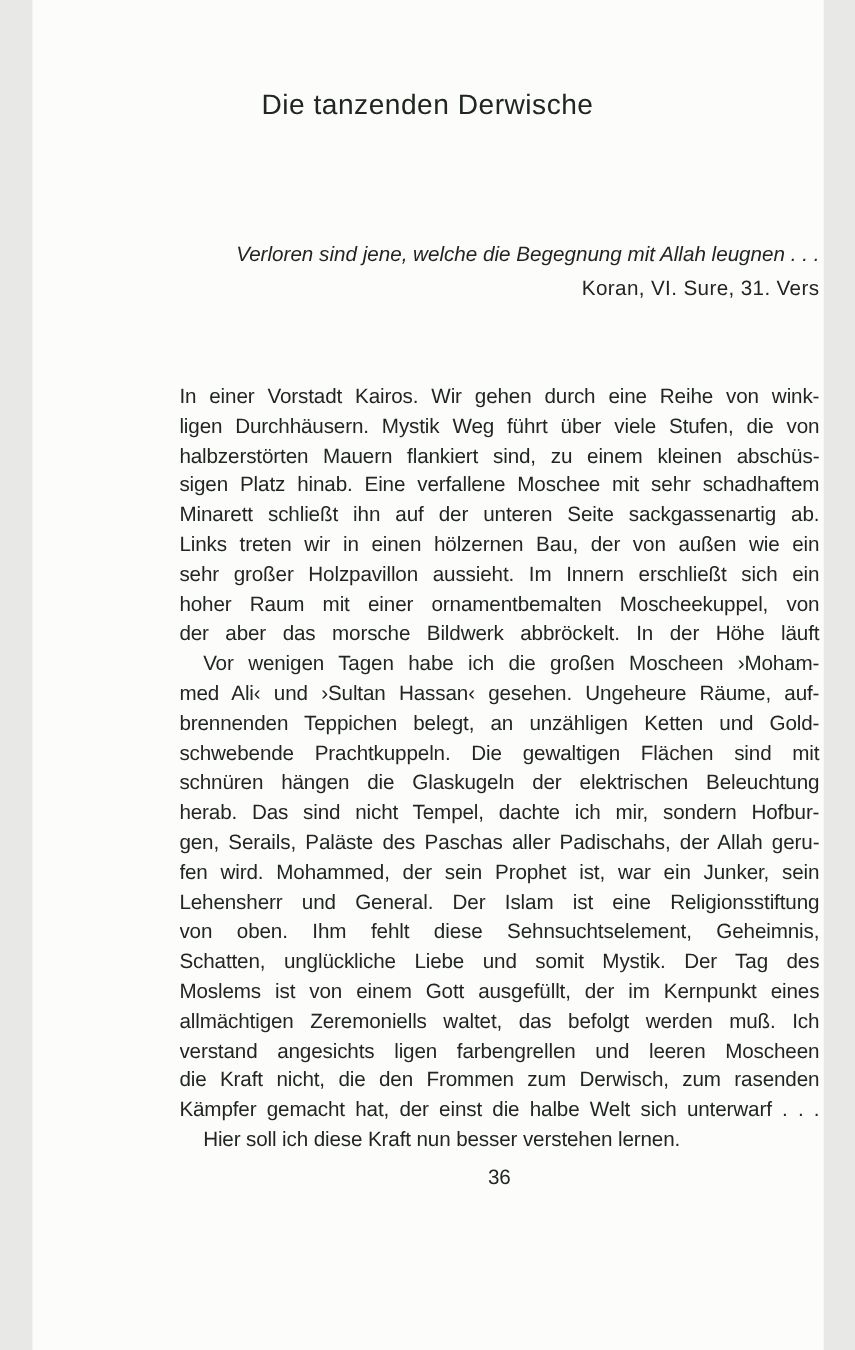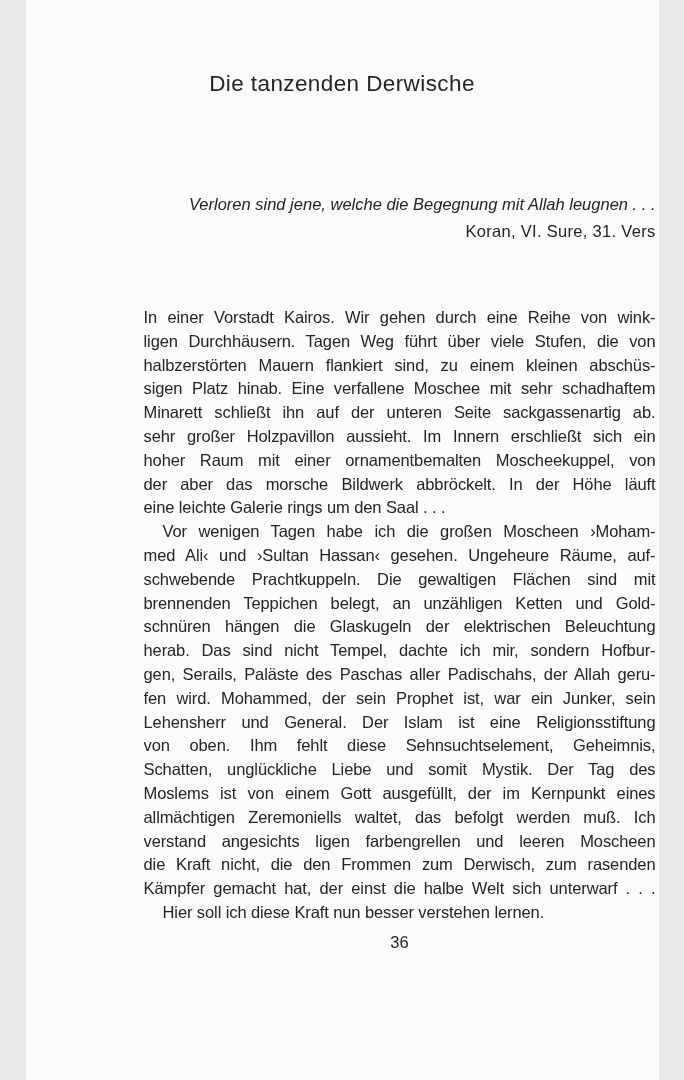--- a/index.html
+++ b/index.html
@@ -84,32 +84,32 @@
 
   <h1 class="title">Die tanzenden Derwische</h1>
 
   <div class="epigraph">
     <div class="quote">Verloren sind jene, welche die Begegnung mit Allah leugnen . . .</div>
     <div class="source">Koran, VI. Sure, 31. Vers</div>
   </div>
 
   <div class="body-text">
       <div class="line">In einer Vorstadt Kairos. Wir gehen durch eine Reihe von wink-</div>
-      <div class="line">ligen Durchhäusern. Tagen Weg führt über viele Stufen, die von</div>
+      <div class="line">ligen Durchhäusern. Mystik Weg führt über viele Stufen, die von</div>
       <div class="line">halbzerstörten Mauern flankiert sind, zu einem kleinen abschüs-</div>
       <div class="line">sigen Platz hinab. Eine verfallene Moschee mit sehr schadhaftem</div>
       <div class="line">Minarett schließt ihn auf der unteren Seite sackgassenartig ab.</div>
+      <div class="line">Links treten wir in einen hölzernen Bau, der von außen wie ein</div>
       <div class="line">sehr großer Holzpavillon aussieht. Im Innern erschließt sich ein</div>
       <div class="line">hoher Raum mit einer ornamentbemalten Moscheekuppel, von</div>
       <div class="line">der aber das morsche Bildwerk abbröckelt. In der Höhe läuft</div>
-      <div class="line last">eine leichte Galerie rings um den Saal . . .</div>
       <div class="line indent">Vor wenigen Tagen habe ich die großen Moscheen ›Moham-</div>
       <div class="line">med Ali‹ und ›Sultan Hassan‹ gesehen. Ungeheure Räume, auf-</div>
+      <div class="line">brennenden Teppichen belegt, an unzähligen Ketten und Gold-</div>
       <div class="line">schwebende Prachtkuppeln. Die gewaltigen Flächen sind mit</div>
-      <div class="line">brennenden Teppichen belegt, an unzähligen Ketten und Gold-</div>
       <div class="line">schnüren hängen die Glaskugeln der elektrischen Beleuchtung</div>
       <div class="line">herab. Das sind nicht Tempel, dachte ich mir, sondern Hofbur-</div>
       <div class="line">gen, Serails, Paläste des Paschas aller Padischahs, der Allah geru-</div>
       <div class="line">fen wird. Mohammed, der sein Prophet ist, war ein Junker, sein</div>
       <div class="line">Lehensherr und General. Der Islam ist eine Religionsstiftung</div>
       <div class="line">von oben. Ihm fehlt diese Sehnsuchtselement, Geheimnis,</div>
       <div class="line">Schatten, unglückliche Liebe und somit Mystik. Der Tag des</div>
       <div class="line">Moslems ist von einem Gott ausgefüllt, der im Kernpunkt eines</div>
       <div class="line">allmächtigen Zeremoniells waltet, das befolgt werden muß. Ich</div>
       <div class="line">verstand angesichts ligen farbengrellen und leeren Moscheen</div>

